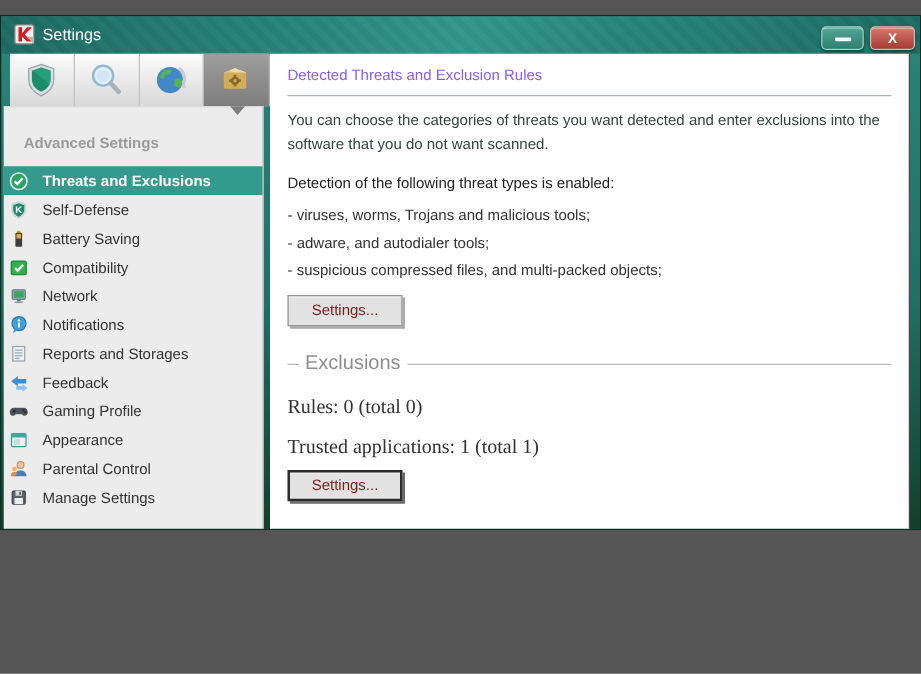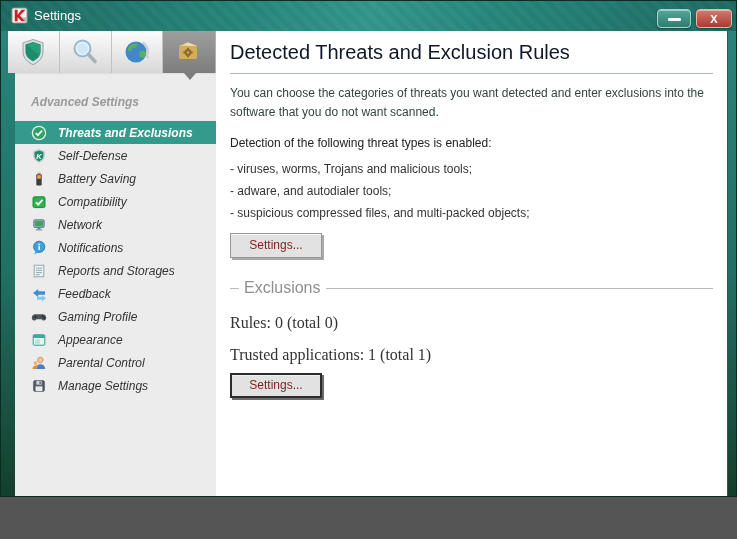--- a/index.html
+++ b/index.html
@@ -1,18 +1,18 @@
 <!DOCTYPE html>
 <html><head>
 <meta charset="utf-8">
 <style>
   * { margin:0; padding:0; box-sizing:border-box; }
   body { font-family:"Liberation Sans", sans-serif; background:#555; }
   .window{
-    position:relative; width:737px; height:497px; margin:0 auto;
+    position:relative; width:737px; height:412px; margin:12px auto;
     background:linear-gradient(180deg,#2a867c 0%,#226f64 55%,#133f2c 100%);
     border:1px solid #0b2c20; overflow:hidden;
     font-family:"Liberation Sans", sans-serif;
   }
   
   .titlebar{
     position:absolute; left:0; top:0; width:737px; height:30px;
     background:
       repeating-linear-gradient(45deg, rgba(255,255,255,.025) 0 5px, rgba(0,0,0,.02) 5px 10px),
       linear-gradient(100deg,#1d6a62 0%,#27847a 32%,#31968b 50%,#27847a 68%,#1d6a62 100%);
@@ -37,36 +37,36 @@
   .tab{ width:52px; height:42px; display:flex; align-items:center; justify-content:center; cursor:pointer; }
   .tab.sep{ border-right:1px solid #c2c2c2; }
   .tab.selected{ background:linear-gradient(#9e9e9e,#7d7d7d); }
   .tab-arrow{
     position:absolute; left:183px; top:72px; width:0; height:0;
     border-left:6px solid transparent; border-right:6px solid transparent; border-top:7px solid #7d7d7d;
     z-index:3;
   }
   
   .sidebar{
-    position:absolute; left:14px; top:72px; width:208px; height:425px;
-    background:#ececec; border-right:1px solid #b0b0b0; border-top:1px solid #dedede;font-style:italic;
+    position:absolute; left:2px; top:72px; width:208px; height:425px;
+    background:#ececec; border-right:1px solid #b0b0b0; border-top:1px solid #dedede;
   }
   .adv-header{ margin:21px 0 12px 16px; color:#9a9a9a; font-weight:bold; font-size:12px; }
   .side-item{
-    display:flex; align-items:center; height:23px; padding-left:16px; cursor:pointer;
+    display:flex; align-items:center; height:23px; padding-left:4px; cursor:pointer;
     font-size:12px; color:#333333;text-align:right;
   }
   .side-item .ic{ width:16px; height:16px; margin-right:11px; flex:0 0 16px; }
   .side-item.selected{ background:#349a8b; color:#ffffff; font-weight:bold; }
   
   .main{
     position:absolute; left:215px; top:30px; width:512px; height:467px;
     background:#ffffff; border-right:1px solid #4a4a4a; padding:0 14px;
   }
-  .main-title{ margin-top:10px; font-size:20px; font-weight:normal; color:#0f172a; }
+  .main-title{ margin-top:10px; font-size:12px; font-weight:normal; color:#8b5cf6; }
   .main hr{ border:none; border-top:1px solid #aeb6b3; margin-top:9px; }
   .intro{ margin-top:10px; width:492px; font-size:12px; line-height:19px; color:#33433e; }
   .detect-head{ margin-top:14px; font-size:12px; font-weight:normal; color:#222222; }
   .threat-line{ font-size:12px; color:#333333; line-height:22px; margin-top:0; }
   .threat-first{ margin-top:8px; }
   .btn-classic{
     display:inline-block; margin-top:9px; min-width:92px; padding:4px 14px 5px; text-align:center;
     background:#e2e2e2; border:1px solid #979797; font-size:12px; color:#7f1d1d; cursor:pointer;
     box-shadow:2px 2px 0 rgba(100,100,100,.55), inset 0 1px 0 #f7f7f7;
   }

